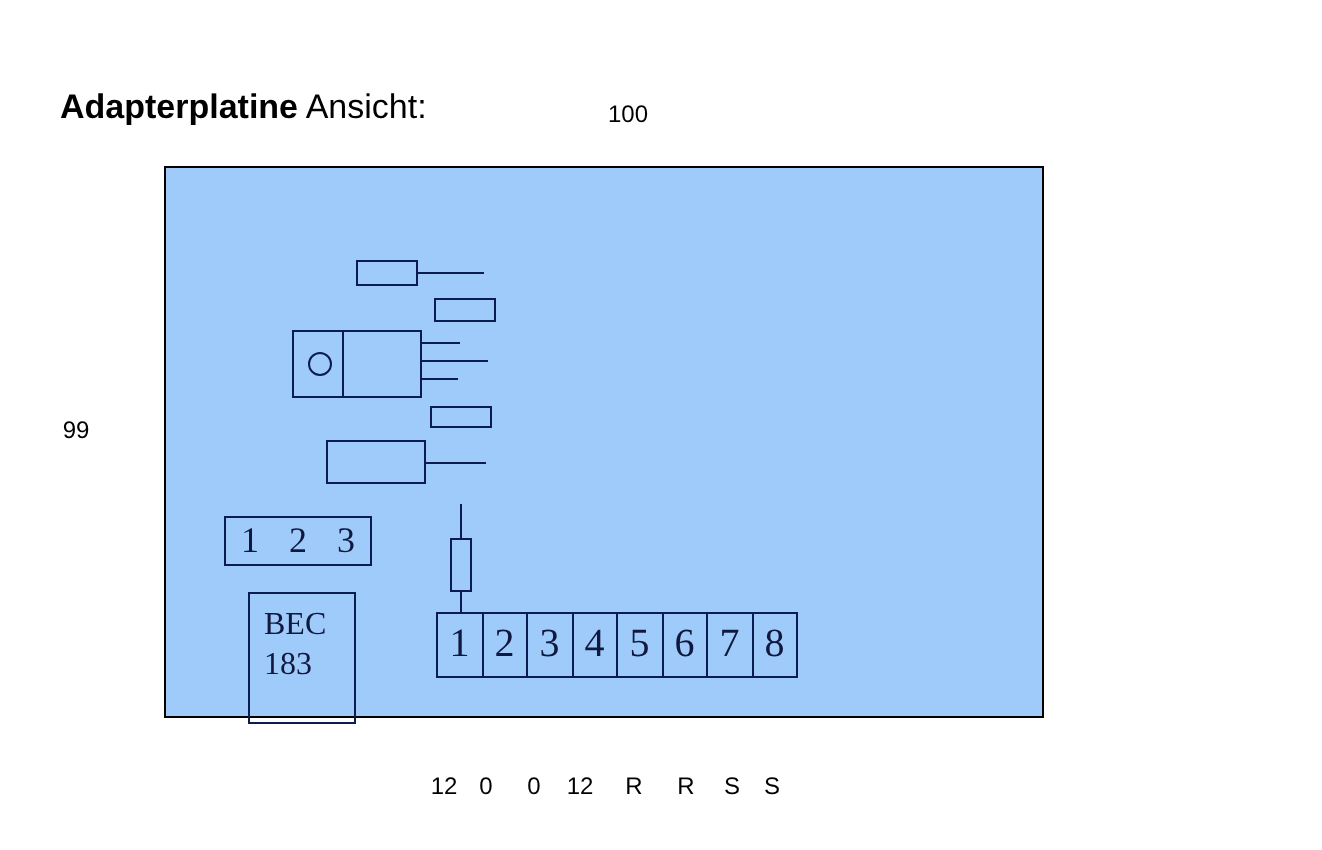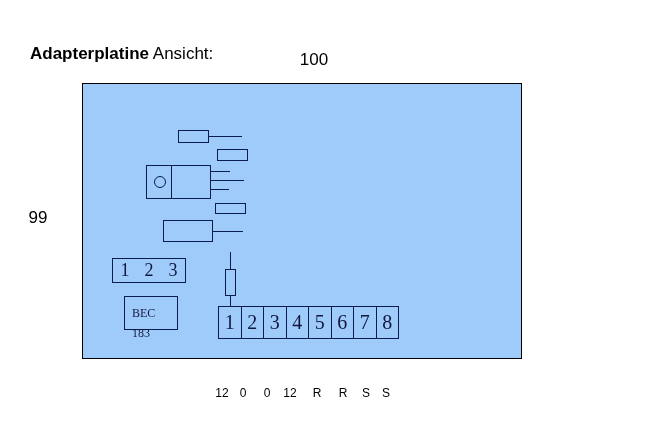--- a/index.html
+++ b/index.html
@@ -1,21 +1,21 @@
 <!DOCTYPE html>
 <html><head>
 <meta charset="utf-8">
 <style>
   html,body{margin:0;padding:0;background:#fff;}
   body{width:661px;height:425px;position:relative;overflow:hidden;
        font-family:"Liberation Sans",sans-serif;color:#000;}
   .abs{position:absolute;}
   .page-title{left:30px;top:12px;font-size:17px;white-space:nowrap;margin-top:32px;}
   .page-title .b{font-weight:bold;}
-  .dim-label{font-size:17px;transform:translateX(-50%);white-space:nowrap;}
+  .dim-label{font-size:12px;transform:translateX(-50%);white-space:nowrap;}
   #dim-w{left:314px;top:50px;}
   #dim-h{left:38px;top:208px;}
   .board{left:82px;top:83px;width:440px;height:276px;
          background:#9fcbfa;border:1px solid #000;box-sizing:border-box;}
   .outl{border:1px solid #0b1c4e;box-sizing:border-box;position:absolute;}
   .hline{position:absolute;height:1px;background:#0b1c4e;}
   .vline{position:absolute;width:1px;background:#0b1c4e;}
   .serif{font-family:"Liberation Serif","DejaVu Serif",serif;color:#101840;}
   
   #r1{left:95px;top:46px;width:31px;height:13px;}
@@ -30,21 +30,21 @@
   #t-lead3{left:128px;top:105px;width:18px;}
   #pad2{left:132px;top:119px;width:31px;height:11px;}
   #r2{left:80px;top:136px;width:50px;height:22px;}
   #r2-lead{left:130px;top:147px;width:30px;}
   #conn3{left:29px;top:174px;width:74px;height:25px;display:flex;}
   #conn3 .pin3{flex:1;display:flex;align-items:center;justify-content:center;
                font-size:18px;}
   #vres-lead-top{left:147px;top:168px;height:17px;}
   #vres{left:142px;top:185px;width:11px;height:27px;}
   #vres-lead-bot{left:147px;top:212px;height:10px;}
-  #bec{left:41px;top:212px;width:54px;height:34px;font-size:12px;
+  #bec{left:41px;top:212px;width:54px;height:66px;font-size:16px;
        line-height:20px;padding:6px 0 0 7px;}
   #conn8{left:135px;top:222px;width:181px;height:33px;display:flex;}
   #conn8 .cell{flex:1;display:flex;align-items:center;justify-content:center;
                font-size:20px;border-right:1px solid #0b1c4e;}
   #conn8 .cell:last-child{border-right:none;}
   .pinlbl{position:absolute;top:386px;font-size:12px;
           transform:translateX(-50%);white-space:nowrap;}
 </style>
 </head>
 <body>

